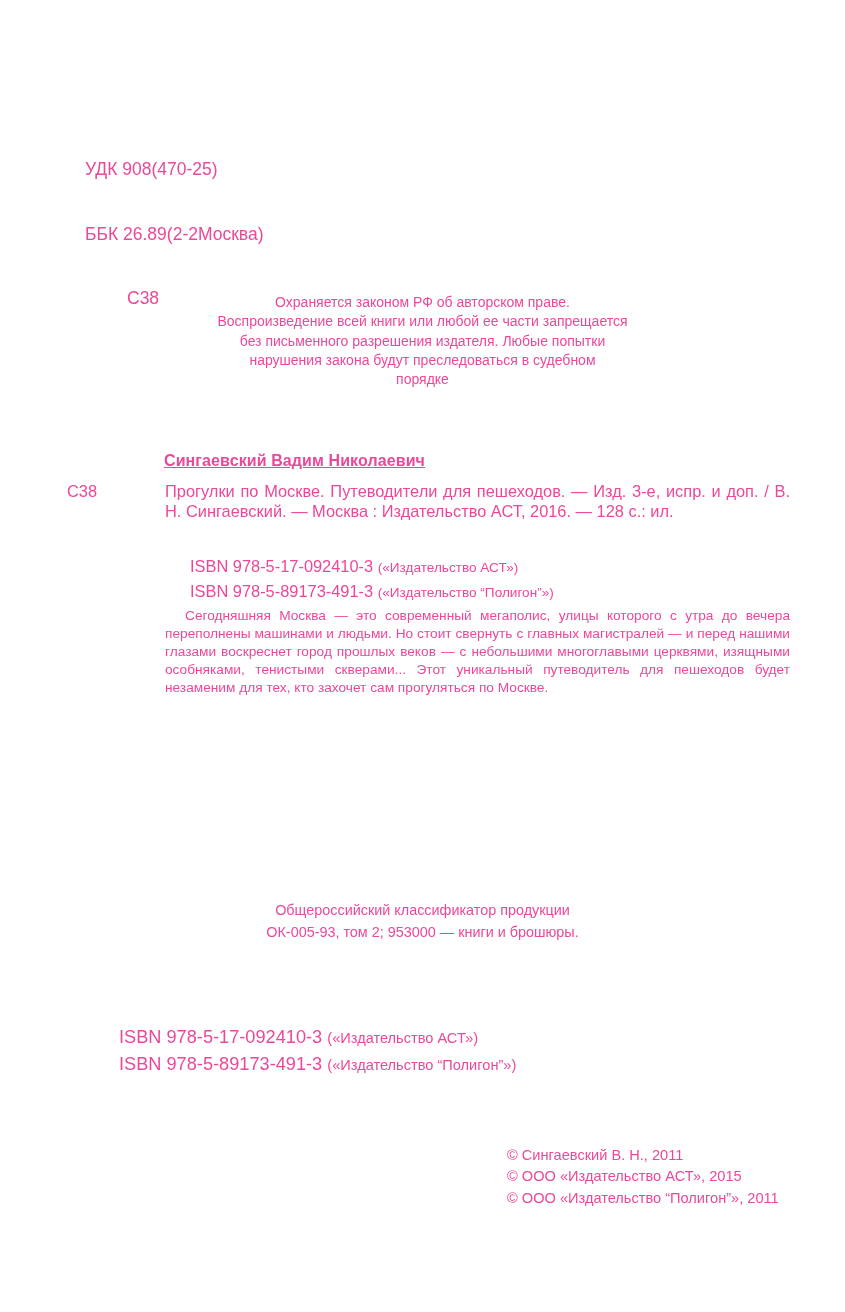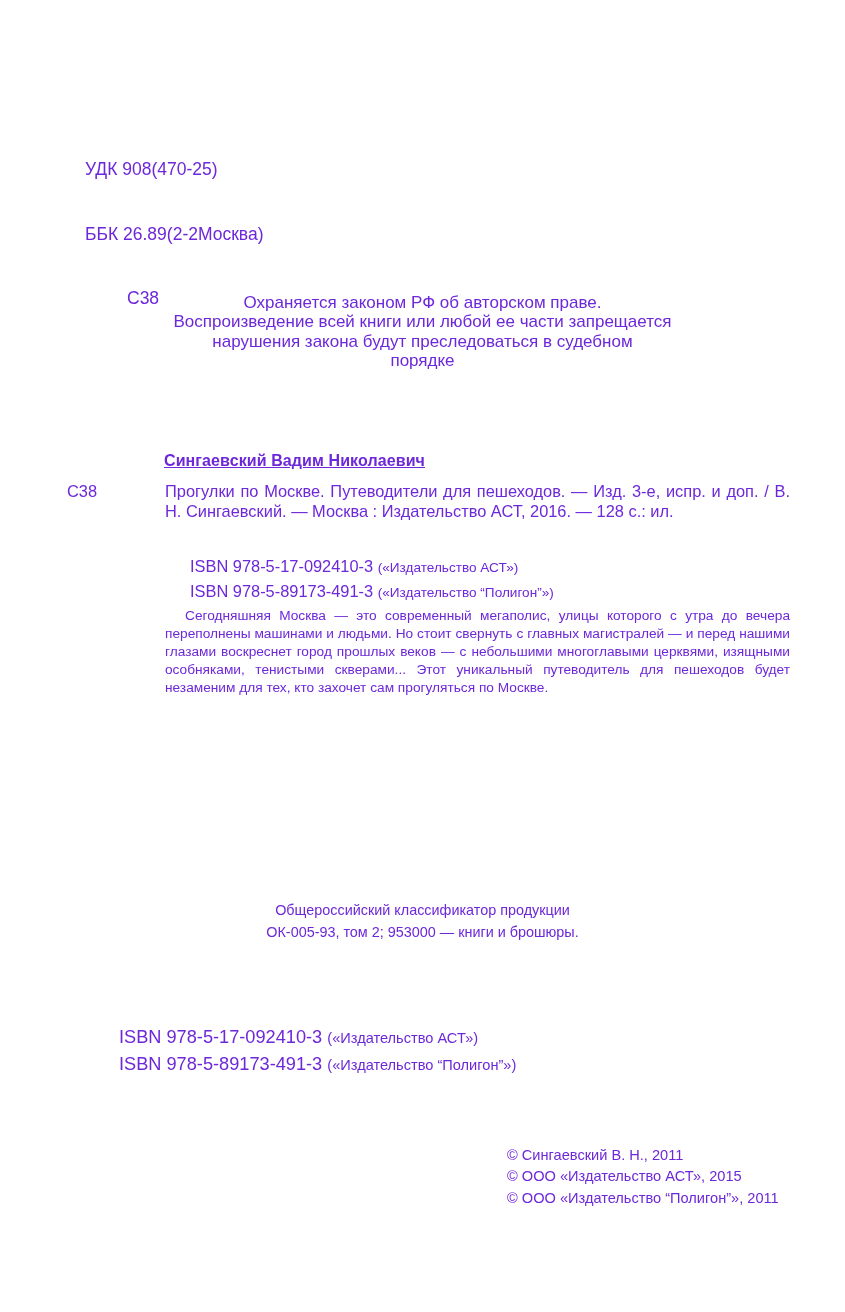--- a/index.html
+++ b/index.html
@@ -6,21 +6,21 @@
   html, body {
     margin: 0;
     padding: 0;
     background: #ffffff;
   }
   .page {
     position: relative;
     width: 845px;
     height: 1312px;
     background: #ffffff;
-    color: #6d28d9;
+    color: #ec4899;
     font-family: "Liberation Sans", "DejaVu Sans", sans-serif;
     overflow: hidden;
     -webkit-font-smoothing: antialiased;
   }
 
   
   .udk-block {
     position: absolute;
     left: 85px;
     top: 116px;
@@ -31,21 +31,21 @@
   .udk-line { display: block; }
   .udk-line.indent { padding-left: 42px; }
 
   
   .legal-notice {
     position: absolute;
     left: 0;
     right: 0;
     top: 293px;
     text-align: center;
-    font-size: 17px;
+    font-size: 14px;
     line-height: 19.3px;
   }
   .legal-notice span { display: block; }
 
   
   .author-name {
     position: absolute;
     left: 164px;
     top: 452px;
     font-size: 16px;
@@ -167,20 +167,21 @@
 
   <div class="udk-block">
     <span class="udk-line">УДК 908(470-25)</span>
     <span class="udk-line">ББК 26.89(2-2Москва)</span>
     <span class="udk-line indent">С38</span>
   </div>
 
   <div class="legal-notice">
     <span>Охраняется законом РФ об авторском праве.</span>
     <span>Воспроизведение всей книги или любой ее части запрещается</span>
+    <span>без письменного разрешения издателя. Любые попытки</span>
     <span>нарушения закона будут преследоваться в судебном</span>
     <span>порядке</span>
   </div>
 
   <div class="author-name">Сингаевский Вадим Николаевич</div>
 
   <div class="biblio">
     <div class="biblio-body"><span class="mark">С38</span><span>Прогулки по Москве. Путеводители для пешеходов. — Изд. 3-е, испр. и доп. / В. Н. Сингаевский. — Москва : Издательство АСТ, 2016. — 128 с.: ил.</span></div>
   </div>
 

